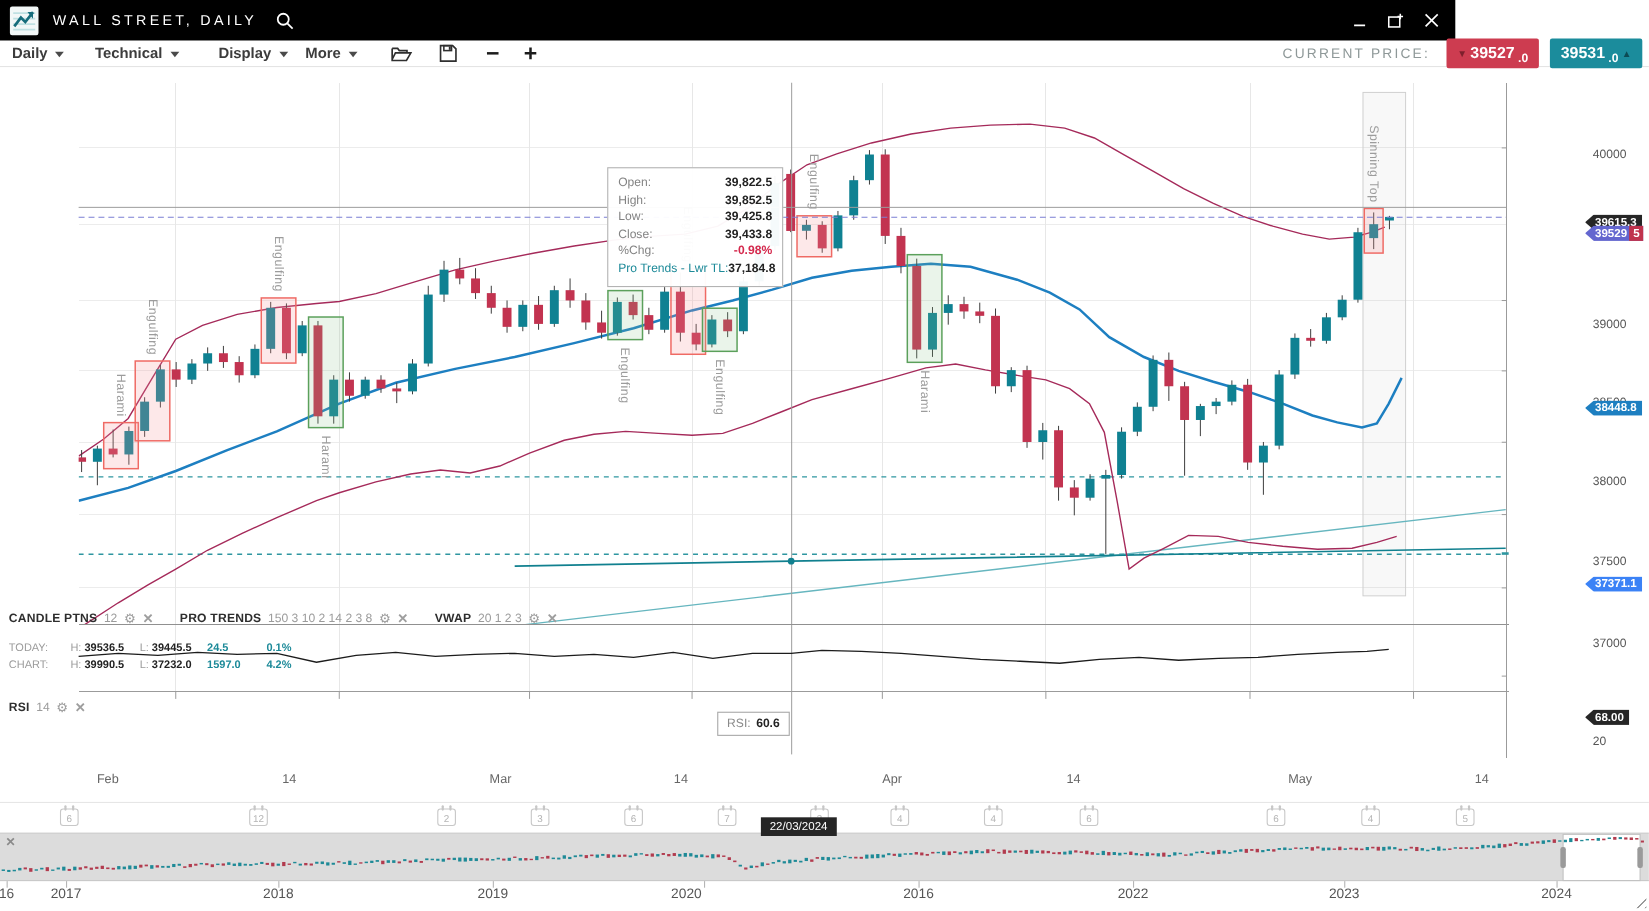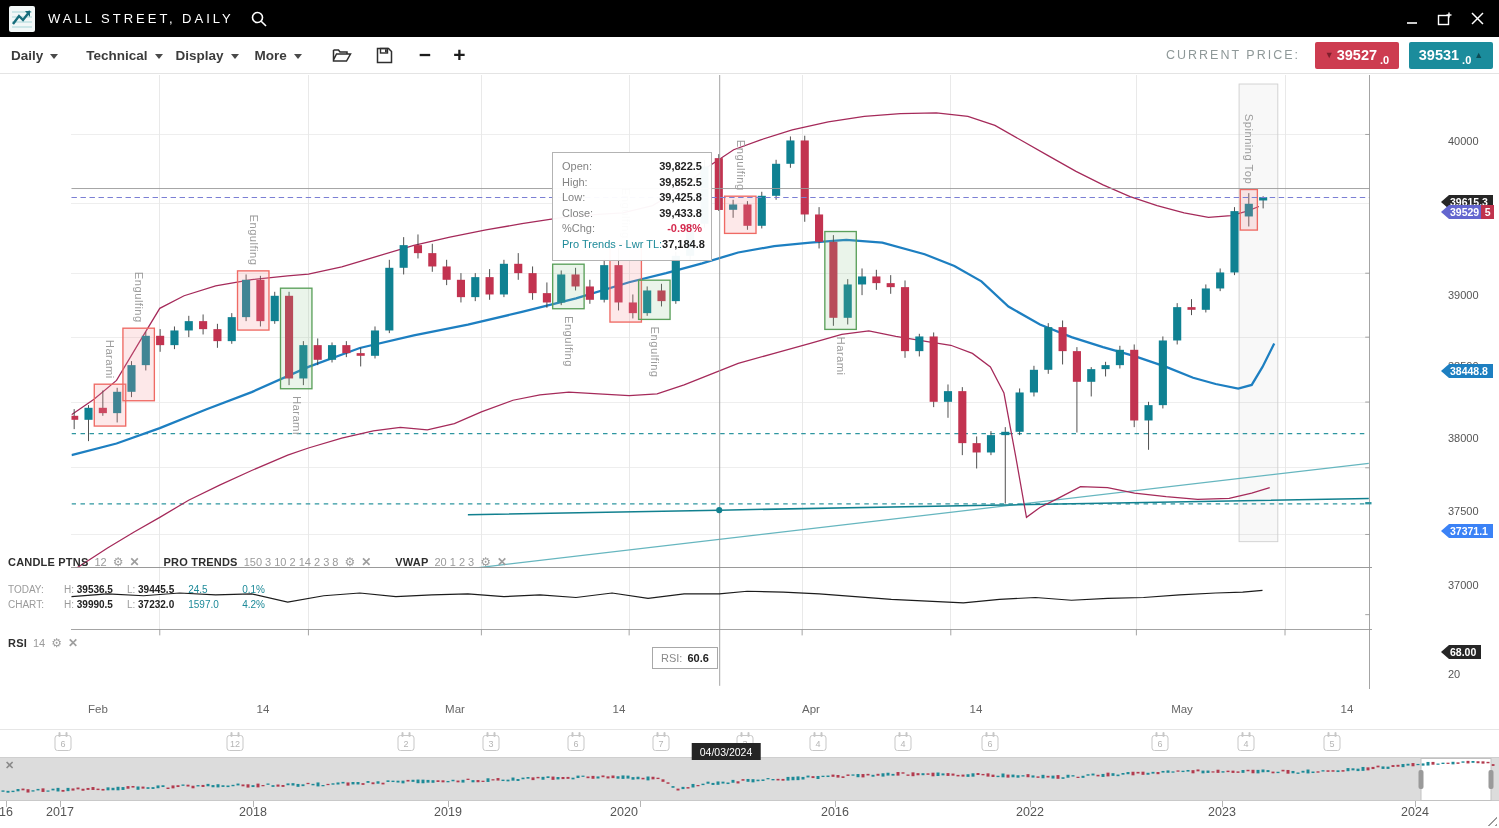--- a/index.html
+++ b/index.html
@@ -1,29 +1,29 @@
 <!DOCTYPE html>
 <html><head>
 <meta charset="utf-8">
 <style>
   *{box-sizing:border-box}
   html,body{margin:0;padding:0}
   body{width:1499px;height:828px;position:relative;background:#fff;font-family:"Liberation Sans",sans-serif;overflow:hidden}
 
   
-  .titlebar{position:absolute;top:0;left:0;width:1499px;height:37px;background:#000;display:flex;align-items:center}
+  .titlebar{position:absolute;top:0;left:0;width:1323px;height:37px;background:#000;display:flex;align-items:center}
   .logo{width:26px;height:26px;margin-left:9px;background:#f2f7f7;border-radius:2px;position:relative;overflow:hidden}
   .logo svg{position:absolute;inset:0}
   .tb-title{color:#fff;font-size:13px;letter-spacing:3px;margin-left:13px;font-weight:400}
   .search{margin-left:16px;display:flex}
   .win{margin-left:auto;display:flex;align-items:center;gap:17px;margin-right:14px;color:#fff}
   .win span{cursor:pointer;display:flex}
 
   
-  .toolbar{position:absolute;top:37px;left:0;width:1499px;height:37px;background:#fff;border-bottom:1px solid #e4e4e4;display:flex;align-items:center}
+  .toolbar{position:absolute;top:37px;left:0;width:1499px;height:24px;background:#fff;border-bottom:1px solid #e4e4e4;display:flex;align-items:center}
   .menu{display:flex;align-items:center;gap:7px;color:#3c3c3c;font-weight:700;font-size:13.5px;cursor:pointer}
   .caret{width:0;height:0;border-left:4.5px solid transparent;border-right:4.5px solid transparent;border-top:5px solid #4a4a4a;margin-top:2px}
   .tbicon{display:flex;cursor:pointer}
   .zoomglyph{font-size:21px;font-weight:700;color:#1c1c1c;cursor:pointer;line-height:20px}
   .cp-label{margin-left:auto;color:#8e9898;letter-spacing:2px;font-size:12.5px}
   .pbtn{height:27px;min-width:84px;border-radius:2px;color:#fff;font-weight:700;font-size:14.5px;display:flex;align-items:center;justify-content:center;gap:3px;cursor:pointer;padding:0 7px}
   .pbtn .dec{font-size:11px;align-self:flex-end;padding-bottom:3px}
   .pbtn .arr{font-size:9px}
   .sell{background:#cd3c50;margin-left:15px}
   .sell .arr{color:#7e1f2c}
@@ -46,21 +46,21 @@
   
   .lgd{position:absolute;top:481px;left:8px;display:flex;align-items:center;font-size:11px;color:#9b9b9b;white-space:nowrap;z-index:4}
   .lgd .grp{display:flex;align-items:center;gap:6px;margin-right:24px}
   .lgd b{color:#2e2e2e;font-weight:700;letter-spacing:.2px}
   .mini-icon{color:#9e9e9e;font-size:12px;cursor:pointer;line-height:12px}
   .stats{position:absolute;left:8px;font-size:10px;display:flex;color:#9b9b9b;white-space:nowrap;z-index:4}
   .stats .c1{width:56px}
   .stats .lab{color:#9b9b9b}
   .stats .v{color:#222;font-weight:700}
   .stats .cell{margin-right:14px}
-  .stats .teal{color:#1d8a99;font-weight:400}
+  .stats .teal{color:#1d8a99;font-weight:700}
   .rsi-lgd{top:562px}
   .rsi-tip{position:absolute;left:652px;top:572px;border:1px solid #a8a8a8;background:#fff;font-size:11px;padding:4px 8px;display:flex;gap:5px;z-index:6}
   .rsi-tip .lab{color:#8a8a8a}
   .rsi-tip .val{color:#222;font-weight:700}
 
   
   .right-axis{position:absolute;left:1443px;top:0;width:56px;height:682px;font-size:11px;color:#555}
   .tick-label{position:absolute;left:5px;line-height:12px}
   .tag{position:absolute;left:-2px;height:14px;display:flex;align-items:center;color:#fff;font-size:10.5px;font-weight:700;padding:0 5px 0 9px;clip-path:polygon(0 50%,8px 0,100% 0,100% 100%,8px 100%);white-space:nowrap}
   .tag.dark{background:#262626}
@@ -130,21 +130,21 @@
 
 <div class="toolbar">
   <div class="menu" style="margin-left:11px">
       <span>Daily</span>
       <span class="caret"></span>
     </div>
   <div class="menu" style="margin-left:28px">
       <span>Technical</span>
       <span class="caret"></span>
     </div>
-  <div class="menu" style="margin-left:13px">
+  <div class="menu" style="margin-left:36px">
       <span>Display</span>
       <span class="caret"></span>
     </div>
   <div class="menu" style="margin-left:16px">
       <span>More</span>
       <span class="caret"></span>
     </div>
   <span class="tbicon" style="margin-left:30px">
     <svg width="20" height="16" viewBox="0 0 20 16">
         <path d="M1.5 3 h5 l1.5 2 h7 v2" fill="none" stroke="#2f2f2f" stroke-width="1.5"></path>
@@ -538,21 +538,21 @@
       <div class="chip" style="left: 576px;">6</div>
       <div class="chip" style="left: 661px;">7</div>
       <div class="chip" style="left: 745px;">3</div>
       <div class="chip" style="left: 818px;">4</div>
       <div class="chip" style="left: 903px;">4</div>
       <div class="chip" style="left: 990px;">6</div>
       <div class="chip" style="left: 1160px;">6</div>
       <div class="chip" style="left: 1246px;">4</div>
       <div class="chip" style="left: 1332px;">5</div>
     </div>
-  <div class="date-tag">04/03/2024</div>
+  <div class="date-tag">22/03/2024</div>
 </div>
 
 <div class="navigator">
   <div class="nav-chart">
     <svg id="nav-svg" width="1499" height="44" viewBox="0 0 1499 44">
         <rect x="1421" y="0.5" width="70" height="42" fill="#ffffff"></rect>
         <rect x="1.5" y="32.3994559915175" width="3" height="1.3874667784140697" fill="#1e8a97"></rect>
         <rect x="6.5" y="32.836146703742514" width="3" height="1.848672581021053" fill="#1e8a97"></rect>
         <rect x="11.5" y="32.7083003673648" width="3" height="1.390943241208302" fill="#1e8a97"></rect>
         <rect x="16.5" y="30.995470204565425" width="3" height="2.307878208676301" fill="#1e8a97"></rect>

